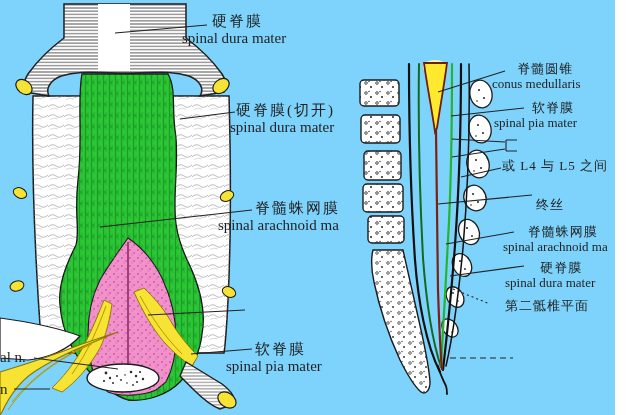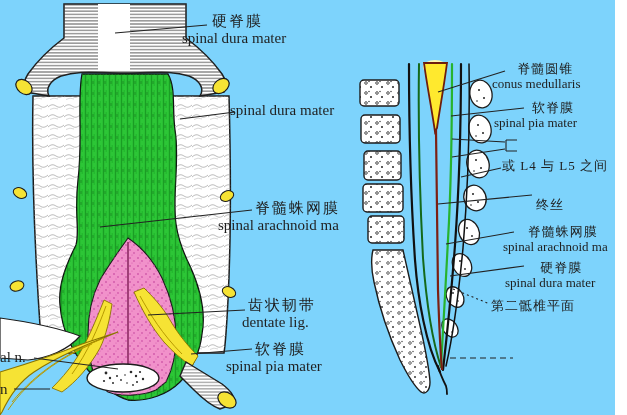--- a/index.html
+++ b/index.html
@@ -233,30 +233,27 @@
       <path d="M453,289 L490,304" stroke-dasharray="2,3"></path>
       <path d="M450,358 L513,358" stroke-dasharray="6,4"></path>
     </g>
   </svg>
 
   <div class="label lp" style="left:182px;top:13px">
     <span class="cn" style="margin-left:30px">硬脊膜</span>
     <span class="en">spinal dura mater</span>
   </div>
   <div class="label lp" style="left:228px;top:102px">
+    <span class="cn" style="margin-left:8px">硬脊膜(切开)</span>
     <span class="en" style="margin-left:2px">spinal dura mater</span>
   </div>
   <div class="label lp" style="left:218px;top:200px">
     <span class="cn" style="margin-left:37px">脊髓蛛网膜</span>
     <span class="en">spinal arachnoid ma</span>
   </div>
-  <div class="label lp" style="left:240px;top:297px">
-    <span class="cn" style="margin-left:8px">齿状韧带</span>
-    <span class="en" style="margin-left:2px">dentate lig.</span>
-  </div>
   <div class="label lp" style="left:226px;top:341px">
     <span class="cn" style="margin-left:29px">软脊膜</span>
     <span class="en">spinal pia mater</span>
   </div>
   <div class="label lp" style="left:0px;top:349px">
     <span class="en">al n.</span>
   </div>
   <div class="label lp" style="left:0px;top:381px">
     <span class="en">n</span>
   </div>
@@ -276,17 +273,17 @@
     <span class="cn" style="margin-left:30px">终丝</span>
   </div>
   <div class="label rp" style="left:503px;top:225px">
     <span class="cn" style="margin-left:15px">脊髓蛛网膜</span>
     <span class="en">spinal arachnoid ma</span>
   </div>
   <div class="label rp" style="left:505px;top:261px">
     <span class="cn" style="margin-left:22px">硬脊膜</span>
     <span class="en">spinal dura mater</span>
   </div>
-  <div class="label rp" style="left:491px;top:299px">
+  <div class="label rp" style="left:505px;top:299px">
     <span class="cn">第二骶椎平面</span>
   </div>
 
 </div>
 
 </body></html>

